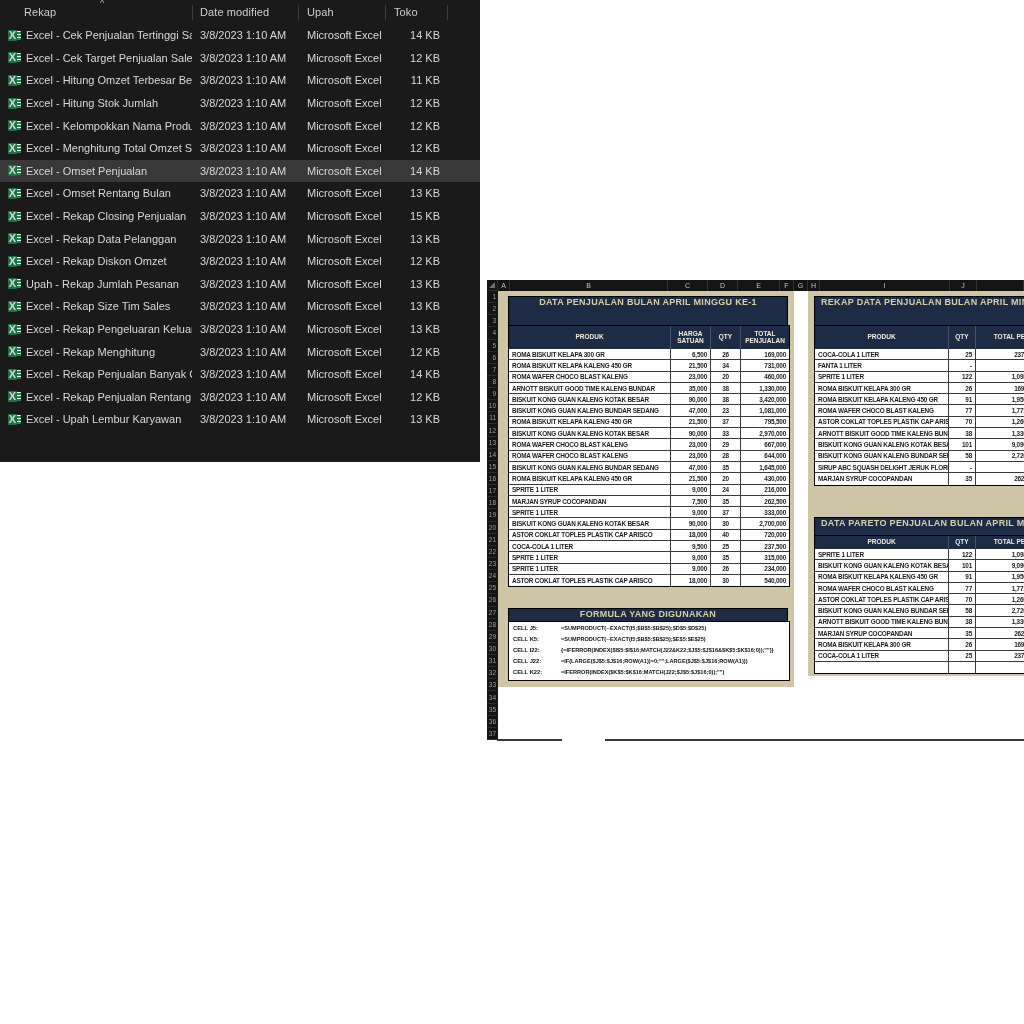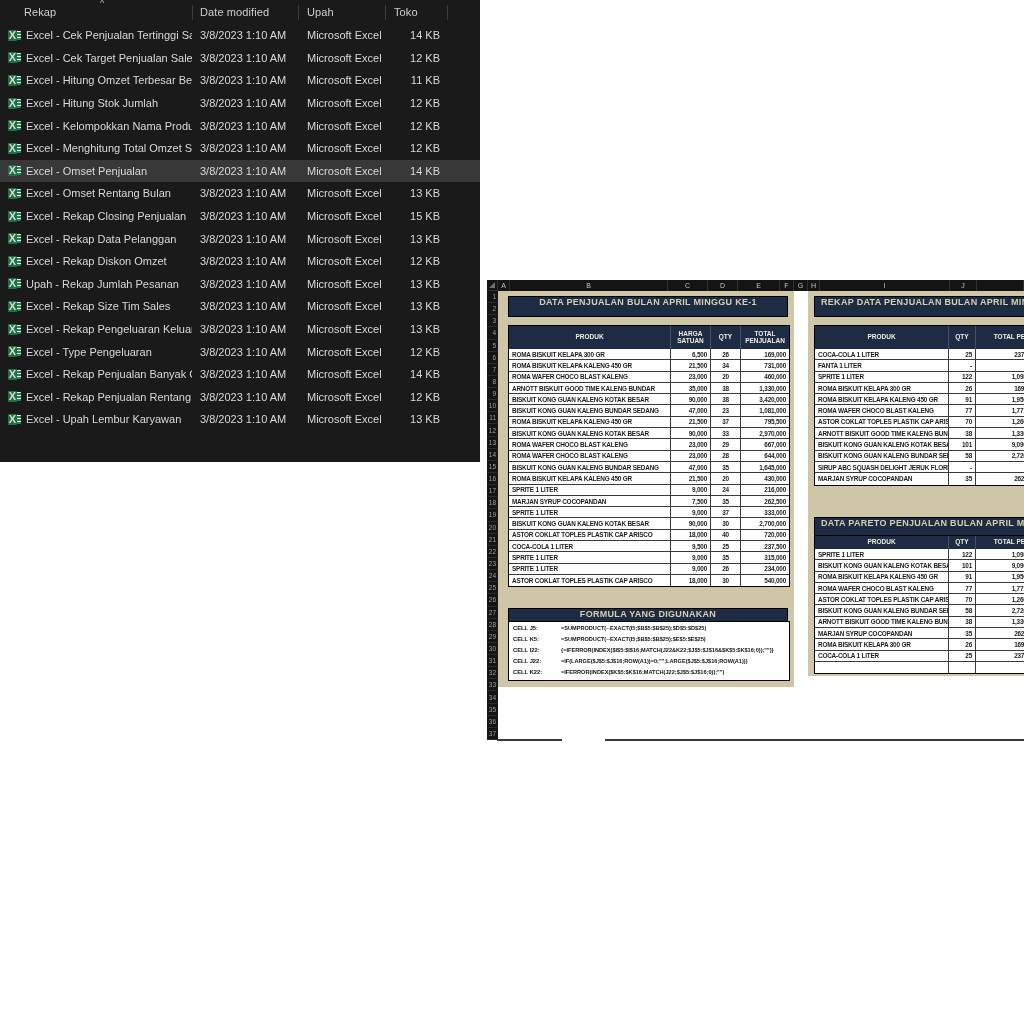--- a/index.html
+++ b/index.html
@@ -33,21 +33,21 @@
   #corner i{position:absolute;right:2px;bottom:2px;width:0;height:0;border-left:6px solid transparent;border-bottom:6px solid #707070;}
   #colstrip{position:absolute;left:11px;top:0;height:11px;right:0;background:#141414;}
   .colcell{position:absolute;top:0;height:11px;border-right:1px solid #303030;box-sizing:border-box;
            color:#c4c4c4;font-size:7px;line-height:11px;text-align:center;overflow:hidden;}
   #rowstrip{position:absolute;left:0;top:11px;width:11px;background:#141414;}
   .rowcell{position:absolute;left:0;width:10px;border-bottom:1px solid #2c2c2c;box-sizing:border-box;
            color:#9f9f9f;font-size:6.5px;text-align:right;padding-right:1px;overflow:hidden;display:flex;align-items:center;justify-content:flex-end;}
   .tan{position:absolute;background:#cec6a7;}
   .botline{position:absolute;height:2px;background:#3a3a3a;}
 
-  .titlebar{position:absolute;height:21px;background:#1d2c44;border:1px solid #000;box-sizing:border-box;
+  .titlebar{position:absolute;height:30px;background:#1d2c44;border:1px solid #000;box-sizing:border-box;
             color:#d8cfac;font-size:9px;font-weight:700;letter-spacing:.3px;line-height:11px;
             white-space:nowrap;overflow:hidden;}
   .tcenter{text-align:center;} .tleft{padding-left:6px;}
 
   .xtable{position:absolute;border:1px solid #000;background:#fff;}
   .trow{display:grid;}
   .thead{background:#1d2c44;}
   .th{color:#f0edde;font-size:6.5px;font-weight:700;text-align:center;display:flex;align-items:center;justify-content:center;
       border-right:1px solid #44536b;box-sizing:border-box;line-height:6.8px;overflow:hidden;padding:0 1px;}
   .td{font-size:6.4px;font-weight:700;color:#1c1c1c;letter-spacing:-.2px;display:flex;align-items:center;
@@ -220,21 +220,21 @@
           <span class="fname">Excel - Rekap Pengeluaran Keluarga</span>
           <span class="fdate">3/8/2023 1:10 AM</span>
           <span class="ftype">Microsoft Excel W...</span>
           <span class="fsize">13 KB</span>
         </div>
         <div class="ex-row">
           <span class="xicon">
             <span class="xtab"></span>
             <span class="xbody">X</span>
           </span>
-          <span class="fname">Excel - Type Pengeluaran</span>
+          <span class="fname">Excel - Rekap Menghitung</span>
           <span class="fdate">3/8/2023 1:10 AM</span>
           <span class="ftype">Microsoft Excel W...</span>
           <span class="fsize">12 KB</span>
         </div>
         <div class="ex-row">
           <span class="xicon">
             <span class="xtab"></span>
             <span class="xbody">X</span>
           </span>
           <span class="fname">Excel - Rekap Penjualan Banyak Cabang</span>

